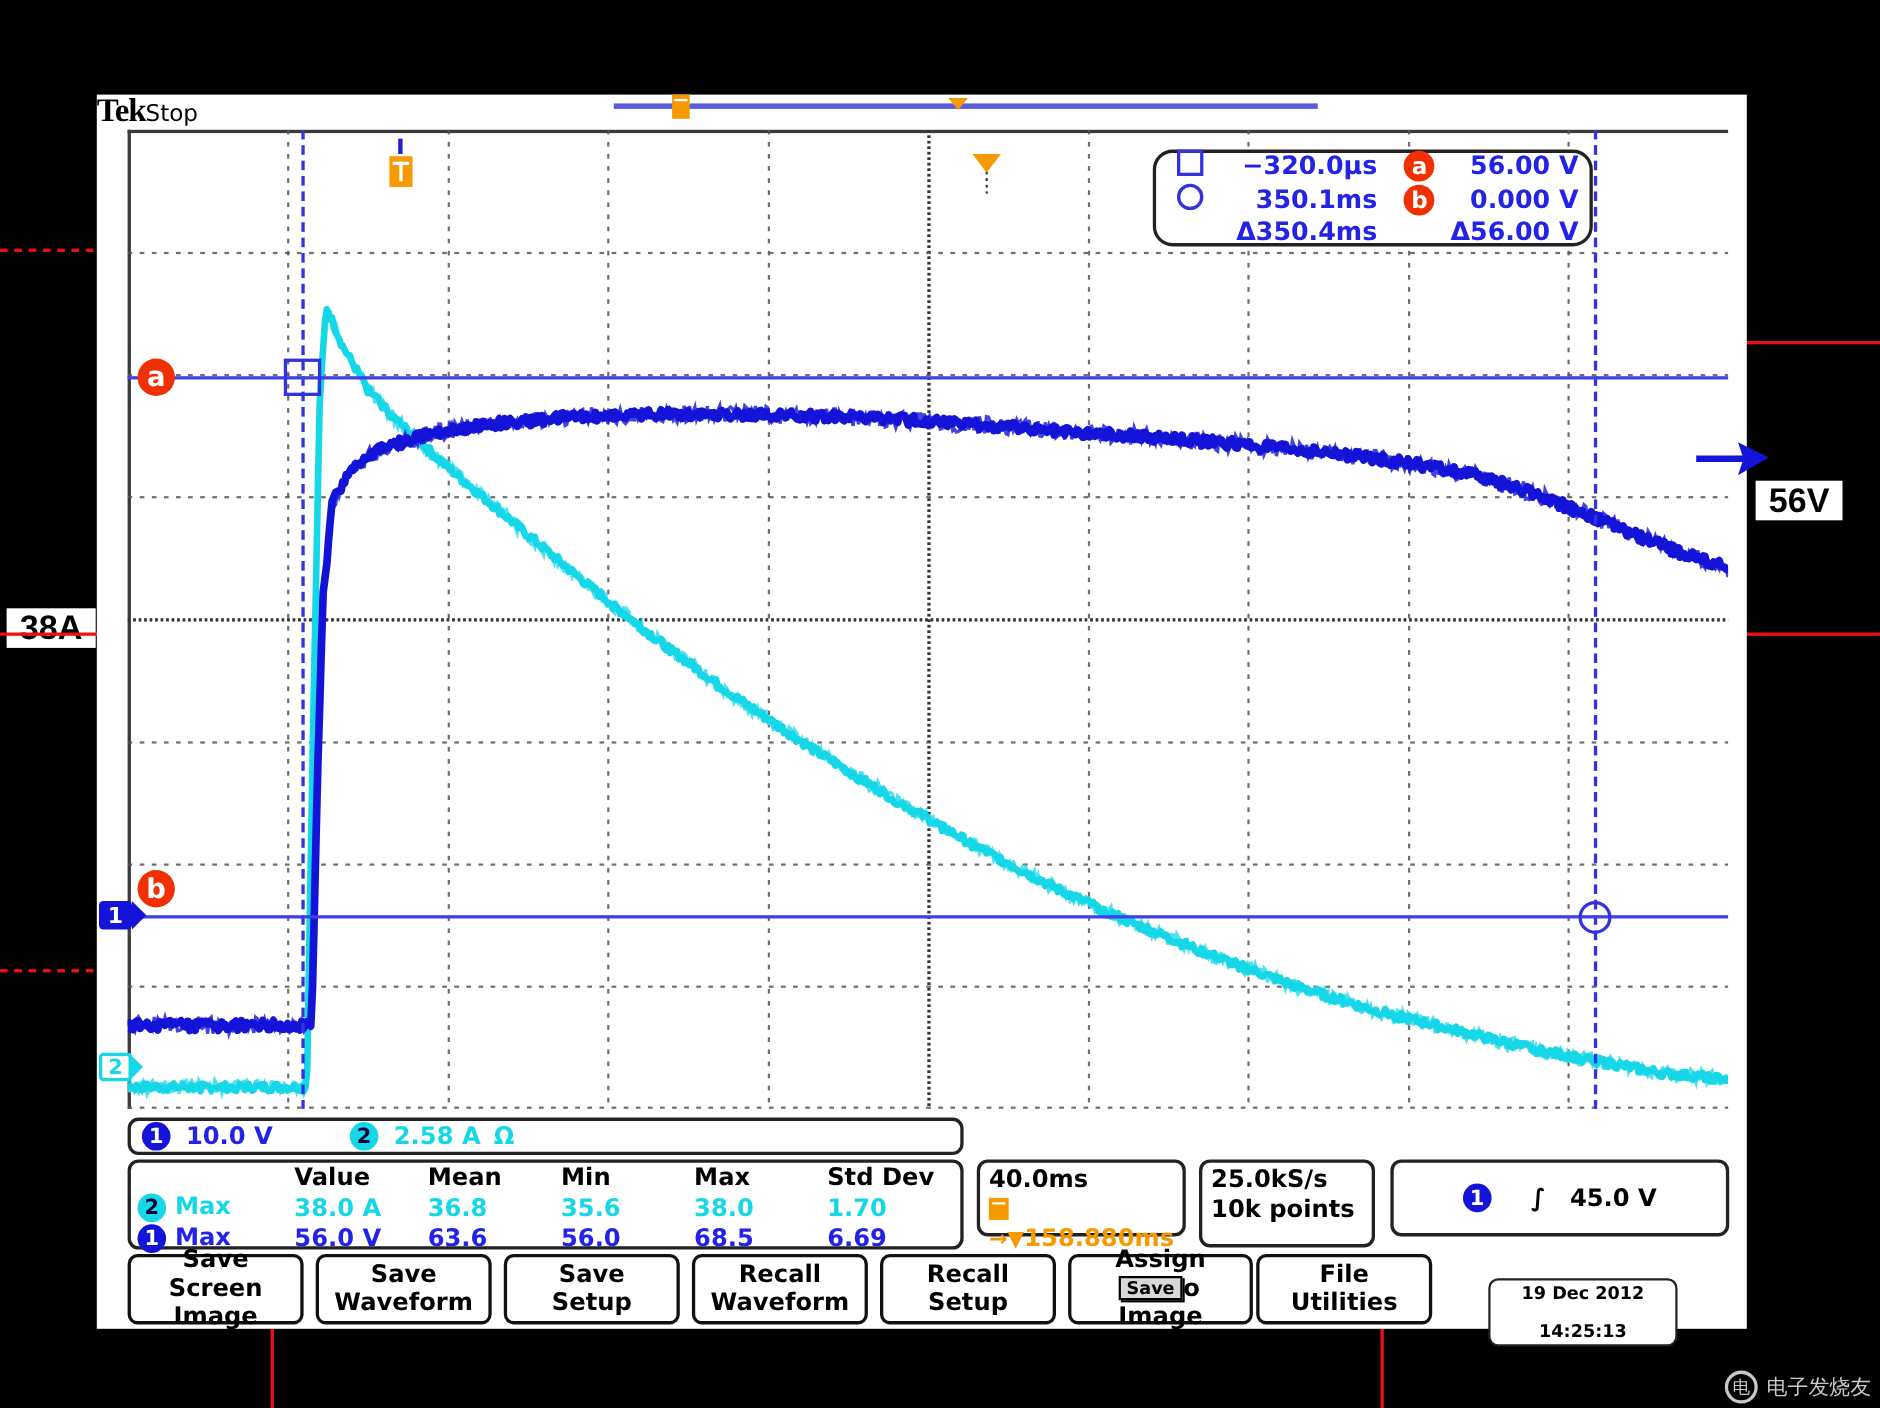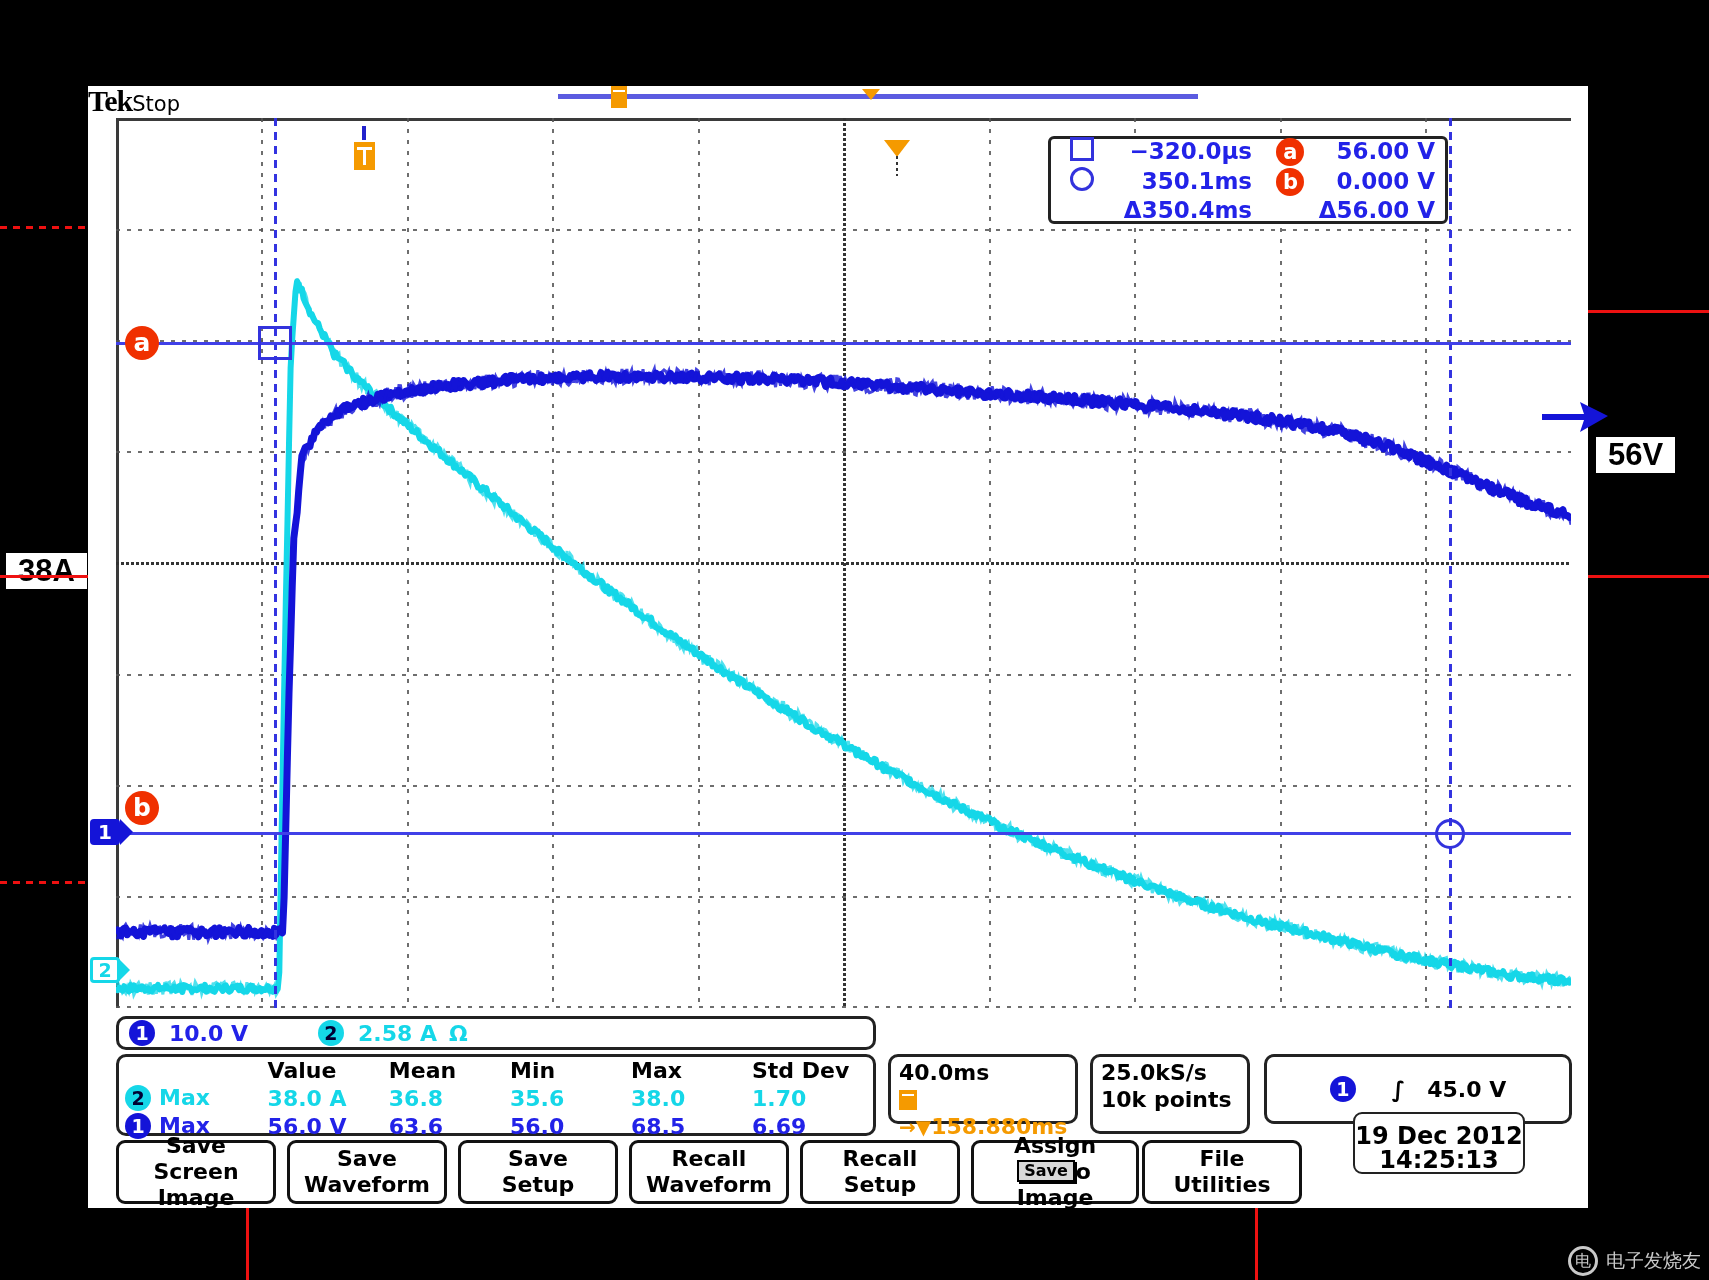--- a/index.html
+++ b/index.html
@@ -166,21 +166,21 @@
   }
   .chmark2::after{
     content:""; position:absolute; right:-13px; top:-3px;
     border-top:13px solid transparent; border-bottom:13px solid transparent;
     border-left:13px solid #15d7e8;
   }
 
   
   #cursorbox {
     position:absolute; left:960px; top:50px; width:400px; height:88px;
-    border: 3px solid #222; border-radius: 6px; background:#fff;
+    border: 3px solid #222; border-radius: 18px; background:#fff;
     display:flex; align-items:center;
   }
   #cursorbox table { border-collapse: collapse; width:100%; }
   #cursorbox td {
     font-family:"DejaVu Sans", sans-serif;
     font-size: 23px; color:#2222e8; font-weight:bold;
     padding: 0 2px; line-height: 27px; white-space:nowrap;
   }
   .cb-sym { width:62px; text-align:center; }
   .cb-t   { width:150px; text-align:right; padding-right:14px !important;}
@@ -246,24 +246,24 @@
 
   
   #menurow { position:absolute; left:28px; top:1054px; width:1455px; height:66px;padding-left:36px; }
   .menubtn {
     position:absolute; top:0; height:64px;
     border:3px solid #111; border-radius:9px; background:#fff;
     display:flex; flex-direction:column; align-items:center; justify-content:center;
     font-size:22px; font-weight:bold; line-height:26px; color:#000; text-align:center;
   }
   #datebox {
-    position:absolute; left:1265px; top:1026px; width:172px; height:62px;
+    position:absolute; left:1265px; top:1076px; width:172px; height:62px;
     border:2px solid #222; border-radius:9px; background:#fff;
-    display:flex; flex-direction:column; align-items:center; justify-content:flex-end;
-    font-size:24px; font-weight:bold; line-height:24px;
+    display:flex; flex-direction:column; align-items:center; justify-content:space-between;
+    font-size:16px; font-weight:bold; line-height:24px;
   }
   .assignwrap { position:relative; display:flex; flex-direction:column; align-items:center;}
   .assignmid { position:relative; height:26px; display:flex; align-items:center;}
   .savebtnglyph {
     position:absolute; left:-2px; top:1px;
     border:2px solid #000; background:#d8d8d8; font-size:16px;
     padding:0 5px; line-height:18px; box-shadow: 2px 2px 0 #000;
   }
 
   

